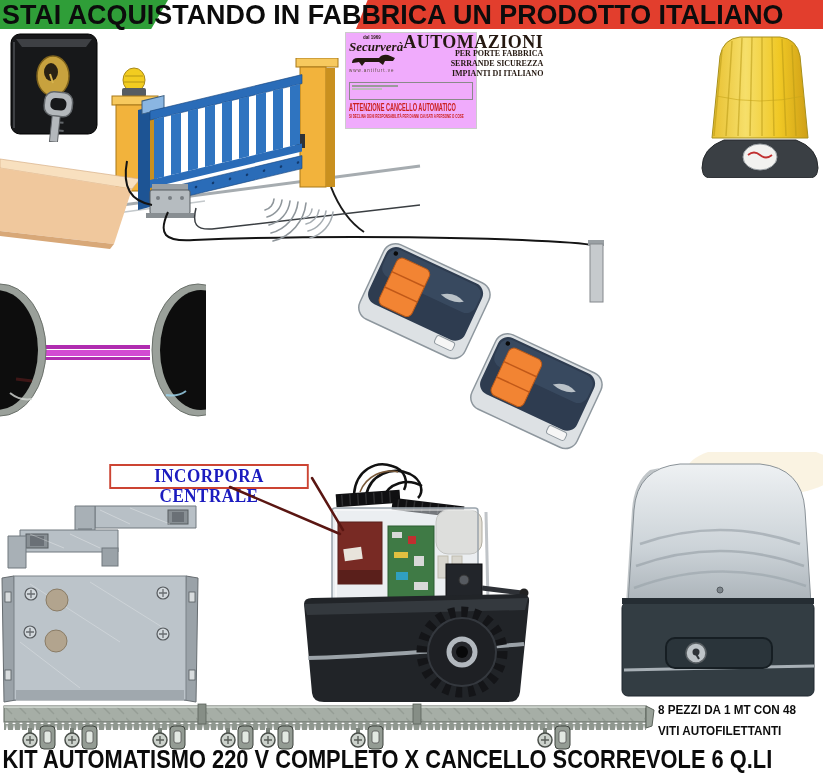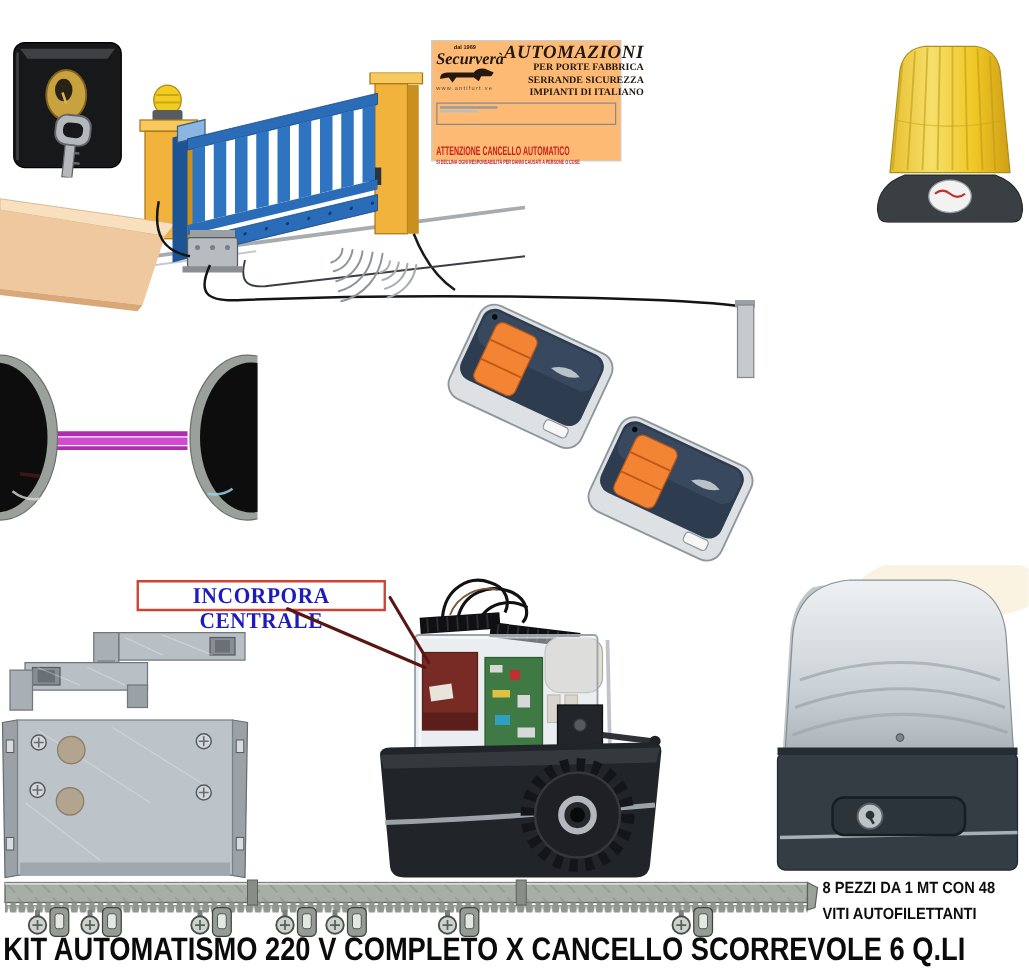--- a/index.html
+++ b/index.html
@@ -8,34 +8,34 @@
   .abs{position:absolute;}
   
   .banner{left:0;top:0;width:823px;height:29px;background:#fff;}
   .flag-green{position:absolute;left:0;top:0;width:168px;height:29px;
               background:var(--flag-green);clip-path:polygon(0 0,100% 0,90% 100%,0 100%);}
   .flag-red{position:absolute;left:356px;top:0;right:0;height:29px;
             background:var(--flag-red);clip-path:polygon(2.5% 0,100% 0,100% 100%,0 100%);}
   .banner-text{position:absolute;left:2px;top:0;height:29px;line-height:29px;white-space:nowrap;
                font-weight:bold;font-size:28px;color:#0c0c0c;transform:scaleX(0.96);transform-origin:0 50%;}
   
-  .brandlabel{left:345px;top:32px;width:152px;height:97px;background:#fdba74;border:1px solid #cccccc;
+  .brandlabel{left:345px;top:32px;width:132px;height:97px;background:#f0abfc;border:1px solid #cccccc;
               box-sizing:border-box;padding:2px 3px;}
   .bl-top{display:flex;}
   .bl-logo{width:60px;position:relative;color:#241810;}
   .bl-since{font-size:4.5px;font-weight:bold;margin-left:14px;}
   .bl-brand{font-family:"Liberation Serif",serif;font-style:italic;font-weight:bold;font-size:13px;line-height:13px;}
   .bl-site{font-size:4.5px;letter-spacing:1px;color:#5a4a3a;margin-top:1px;}
   .bl-text{flex:1;text-align:right;color:#241810;font-family:"Liberation Serif",serif;}
-  .bl-title{font-size:15px;font-weight:bold;letter-spacing:0.5px;line-height:14px;font-style:italic;}
+  .bl-title{font-size:18px;font-weight:bold;letter-spacing:0.5px;line-height:14px;}
   .bl-line{font-size:8px;font-weight:bold;line-height:10px;}
   .bl-installerbox{margin-top:3px;border:1px solid #8a8a8a;height:16px;}
   .tb1{width:46px;height:2px;background:#9a9a9a;margin:2px 0 1px 2px;}
   .tb2{width:30px;height:2px;background:#bdbdbd;margin-left:2px;}
-  .bl-warnrow{display:flex;align-items:flex-start;margin-top:16px;}
+  .bl-warnrow{display:flex;align-items:flex-start;margin-top:2px;}
   .bl-warntext{flex:1;overflow:visible;padding-top:1px;}
   .bl-warntitle{font-weight:bold;font-size:10px;line-height:10px;color:var(--warning-red);
                 white-space:nowrap;transform:scaleX(0.56);transform-origin:0 50%;}
   .bl-warnnote{font-weight:bold;font-size:5px;line-height:6px;color:var(--warning-red);
                white-space:nowrap;transform:scaleX(0.6);transform-origin:0 50%;}
   
   .callout{left:104px;top:464px;width:210px;height:25px;background:#fff;border:2px solid var(--callout-red);
            box-sizing:border-box;text-align:center;font-family:"Liberation Serif",serif;font-weight:bold;
            font-size:18px;line-height:20px;color:var(--callout-blue);letter-spacing:0.5px;
            transform:scaleX(0.95);}
@@ -85,20 +85,25 @@
       <circle cx="0" cy="40" r="7" fill="#ccd2cc" stroke="#4a4f4a" stroke-width="1.5"></circle>
       <path d="M-4,40 h8 M0,36 v8" stroke="#5a5f5a" stroke-width="1.4"></path>
       <rect x="10" y="26" width="15" height="23" rx="4" fill="#949c94" stroke="#3e443e"></rect>
       <rect x="14" y="31" width="7" height="12" rx="2" fill="#e2e8e2" stroke="#555555" stroke-width="0.8"></rect>
     </g>
   </defs>
 </svg>
 
 <div id="canvas">
 
+  <div class="abs banner">
+    <div class="flag-green"></div>
+    <div class="flag-red"></div>
+    <div class="banner-text">STAI ACQUISTANDO IN FABBRICA UN PRODOTTO ITALIANO</div>
+  </div>
 
   <svg class="abs" style="left:0;top:58px" width="620" height="250" viewBox="0 0 620 250">
     <path d="M0,163 L420,108" stroke="#a6acb0" stroke-width="3" fill="none"></path>
     <path d="M0,171 L205,143" stroke="#c3c8cb" stroke-width="1.5" fill="none"></path>
 
     <g>
       <rect x="296" y="0" width="42" height="9" fill="#f7c95e" stroke="#a87818"></rect>
       <rect x="300" y="9" width="26" height="120" fill="#f2b33c" stroke="#a87818"></rect>
       <rect x="326" y="10" width="9" height="119" fill="#c9901f"></rect>
       <rect x="295" y="76" width="10" height="14" fill="#2e3338"></rect>

